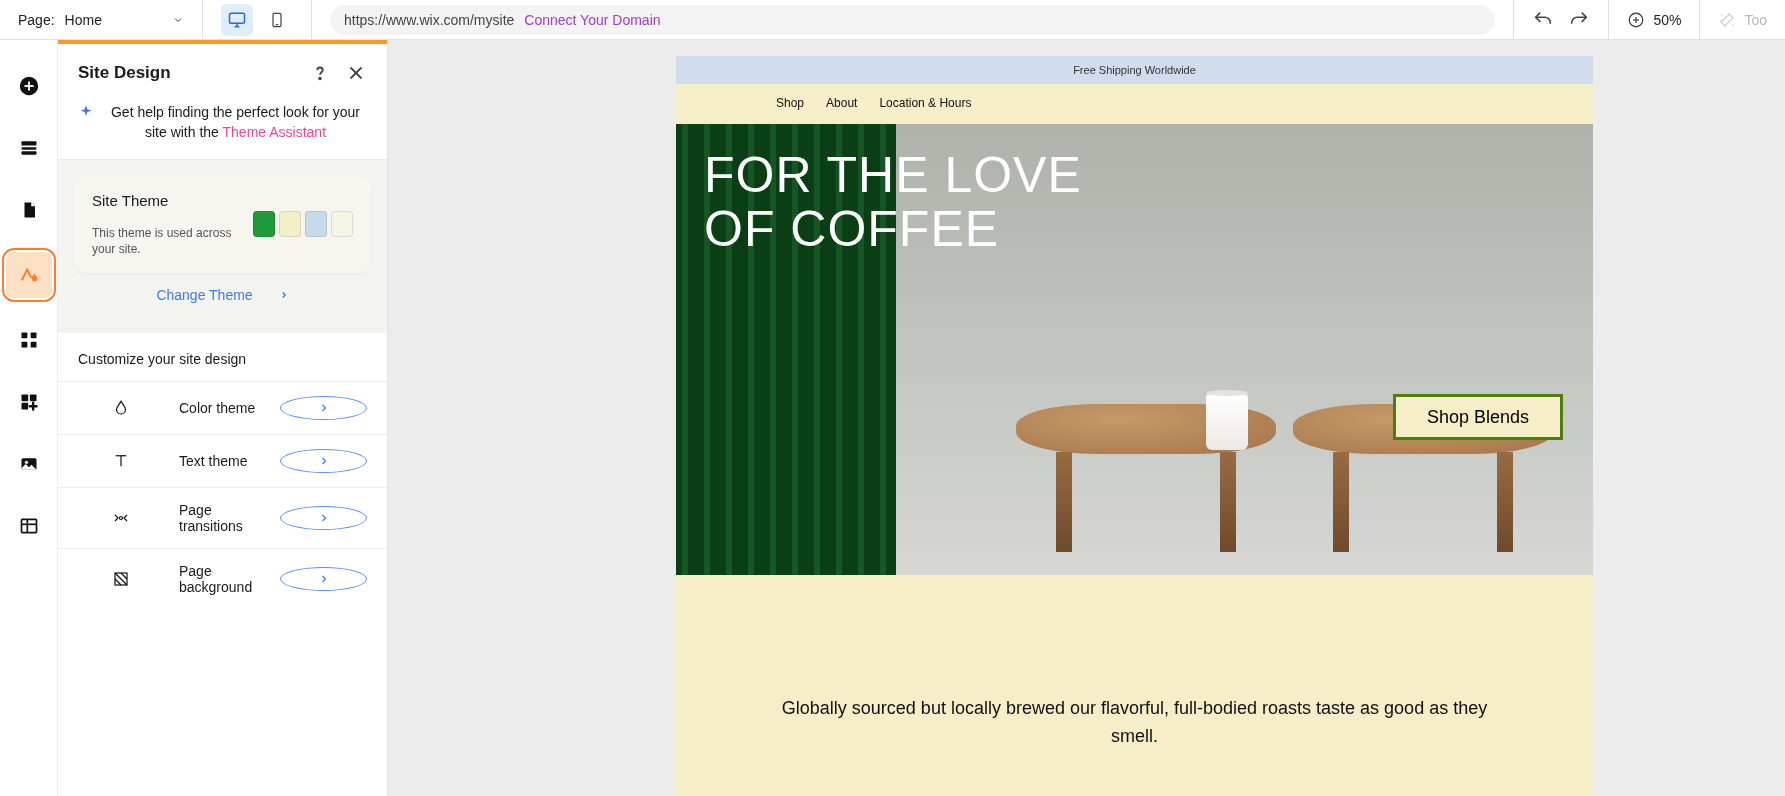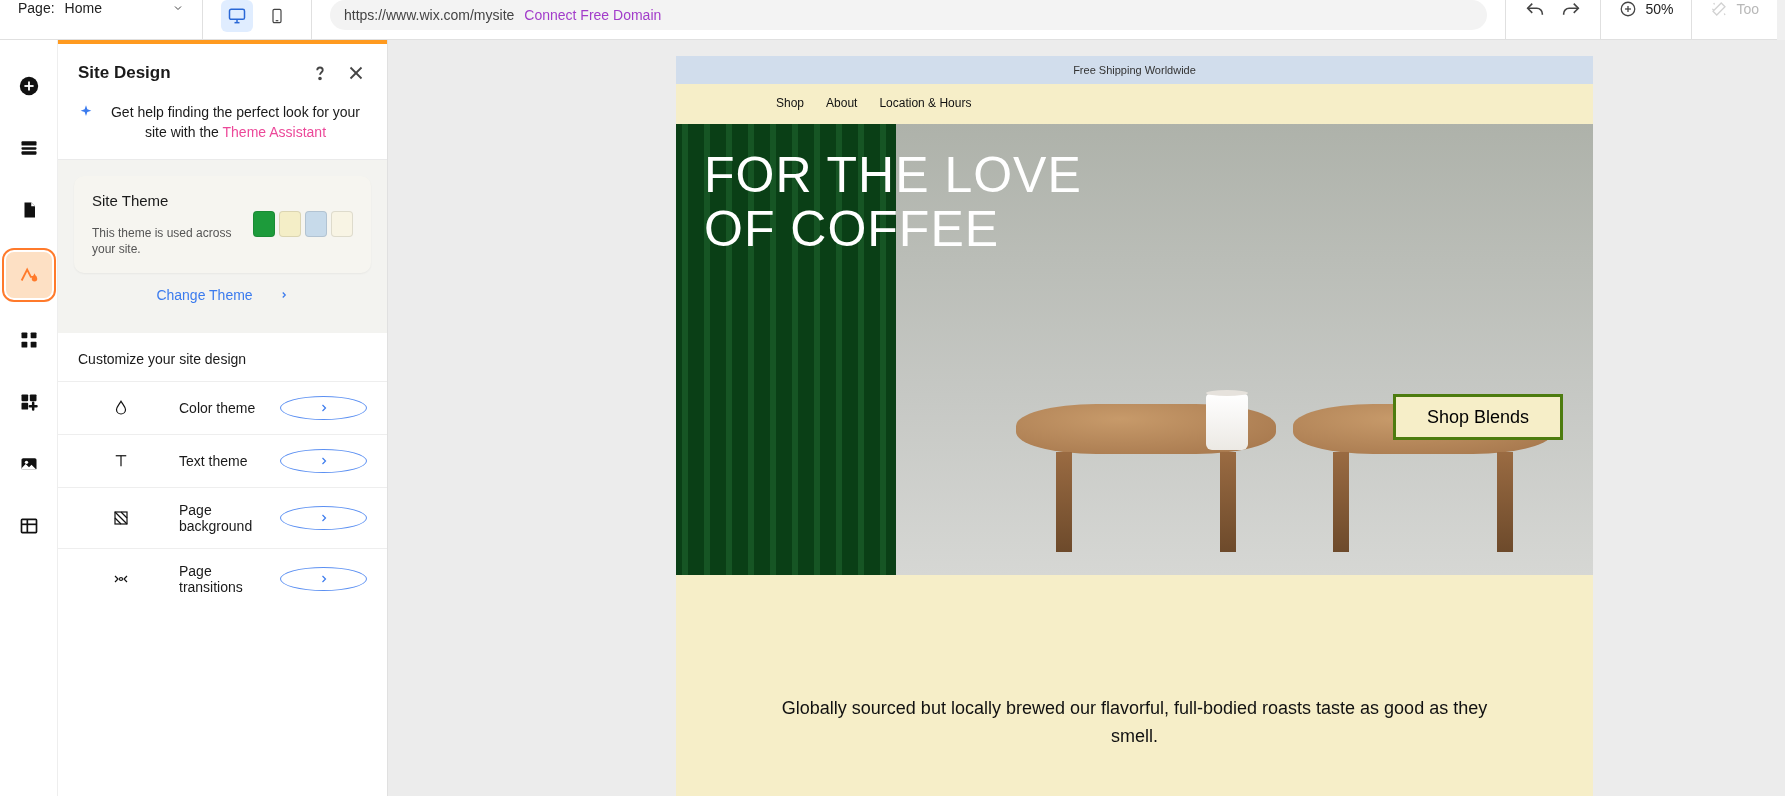--- a/index.html
+++ b/index.html
@@ -1,19 +1,19 @@
 <!DOCTYPE html>
 <html><head>
   <meta charset="utf-8">
   <style>
     * { margin:0; padding:0; box-sizing:border-box; font-family:-apple-system,BlinkMacSystemFont,"Segoe UI",Helvetica,Arial,sans-serif; }
     body { width:1785px; height:796px; background:#f0f0f0; overflow:hidden; position:relative; }
 
     
-    .topbar { position:absolute; top:0; left:0; right:8px; height:40px; background:#fff; display:flex; align-items:flex-start; border-bottom:1px solid #e0e0e0; }
+    .topbar { position:absolute; top:0; left:0; right:0; height:40px; background:#fff; display:flex; align-items:center; border-bottom:1px solid #e0e0e0; }
     .toolbar-sep { width:1px; align-self:stretch; background:#e0e0e0; }
 
     .page-group { display:flex; align-items:center; gap:10px; padding:0 18px; }
     .page-label { font-size:14px; color:#222; }
     .page-select { display:flex; align-items:center; gap:70px; font-size:14px; color:#222; cursor:pointer; }
     .chev { width:12px; height:12px; }
 
     .device-group { display:flex; align-items:center; gap:8px; padding:0 18px; }
     .device-btn { width:32px; height:32px; border-radius:6px; display:flex; align-items:center; justify-content:center; cursor:pointer; }
     .device-btn.active { background:#e0edff; }
@@ -117,21 +117,21 @@
           <rect x="6" y="2" width="12" height="20" rx="2"></rect>
           <line x1="10" y1="19" x2="14" y2="19"></line>
         </svg>
     </div>
   </div>
   <div class="toolbar-sep"></div>
 
   <div class="url-group">
     <div class="url-bar">
       <span>https://www.wix.com/mysite</span>
-      <span class="domain-link">Connect Free Domain</span>
+      <span class="domain-link">Connect Your Domain</span>
     </div>
   </div>
 
   <div class="toolbar-sep"></div>
   <div class="history-group">
     <div class="icon-btn">
       <svg width="22" height="22" viewBox="0 0 24 24" fill="none" stroke="#444" stroke-width="1.7">
           <path d="M9 14l-5-5 5-5"></path>
           <path d="M4 9h10a6 6 0 016 6v1"></path>
         </svg>
@@ -293,42 +293,42 @@
         <span>Text theme</span>
         <span class="arrow-circle">
           <svg width="12" height="12" viewBox="0 0 24 24" fill="none" stroke="#3b7bee" stroke-width="2.4">
             <polyline points="9 6 15 12 9 18"></polyline>
           </svg>
         </span>
       </div>
       <div class="cust-row">
         <span class="row-icon">
           <svg width="18" height="18" viewBox="0 0 24 24" fill="none" stroke="#111" stroke-width="1.6">
+            <polyline points="4 8 8 12 4 16"></polyline>
+            <polyline points="20 8 16 12 20 16"></polyline>
+            <circle cx="12" cy="12" r="2"></circle>
+          </svg>
+        </span>
+        <span>Page transitions</span>
+        <span class="arrow-circle">
+          <svg width="12" height="12" viewBox="0 0 24 24" fill="none" stroke="#3b7bee" stroke-width="2.4">
+            <polyline points="9 6 15 12 9 18"></polyline>
+          </svg>
+        </span>
+      </div>
+      <div class="cust-row">
+        <span class="row-icon">
+          <svg width="18" height="18" viewBox="0 0 24 24" fill="none" stroke="#111" stroke-width="1.6">
             <rect x="4" y="4" width="16" height="16"></rect>
             <line x1="4" y1="4" x2="20" y2="20"></line>
             <line x1="4" y1="12" x2="12" y2="20"></line>
             <line x1="12" y1="4" x2="20" y2="12"></line>
           </svg>
         </span>
         <span>Page background</span>
-        <span class="arrow-circle">
-          <svg width="12" height="12" viewBox="0 0 24 24" fill="none" stroke="#3b7bee" stroke-width="2.4">
-            <polyline points="9 6 15 12 9 18"></polyline>
-          </svg>
-        </span>
-      </div>
-      <div class="cust-row">
-        <span class="row-icon">
-          <svg width="18" height="18" viewBox="0 0 24 24" fill="none" stroke="#111" stroke-width="1.6">
-            <polyline points="4 8 8 12 4 16"></polyline>
-            <polyline points="20 8 16 12 20 16"></polyline>
-            <circle cx="12" cy="12" r="2"></circle>
-          </svg>
-        </span>
-        <span>Page transitions</span>
         <span class="arrow-circle">
           <svg width="12" height="12" viewBox="0 0 24 24" fill="none" stroke="#3b7bee" stroke-width="2.4">
             <polyline points="9 6 15 12 9 18"></polyline>
           </svg>
         </span>
       </div>
     </div>
 </div>
 
 <div class="canvas">

